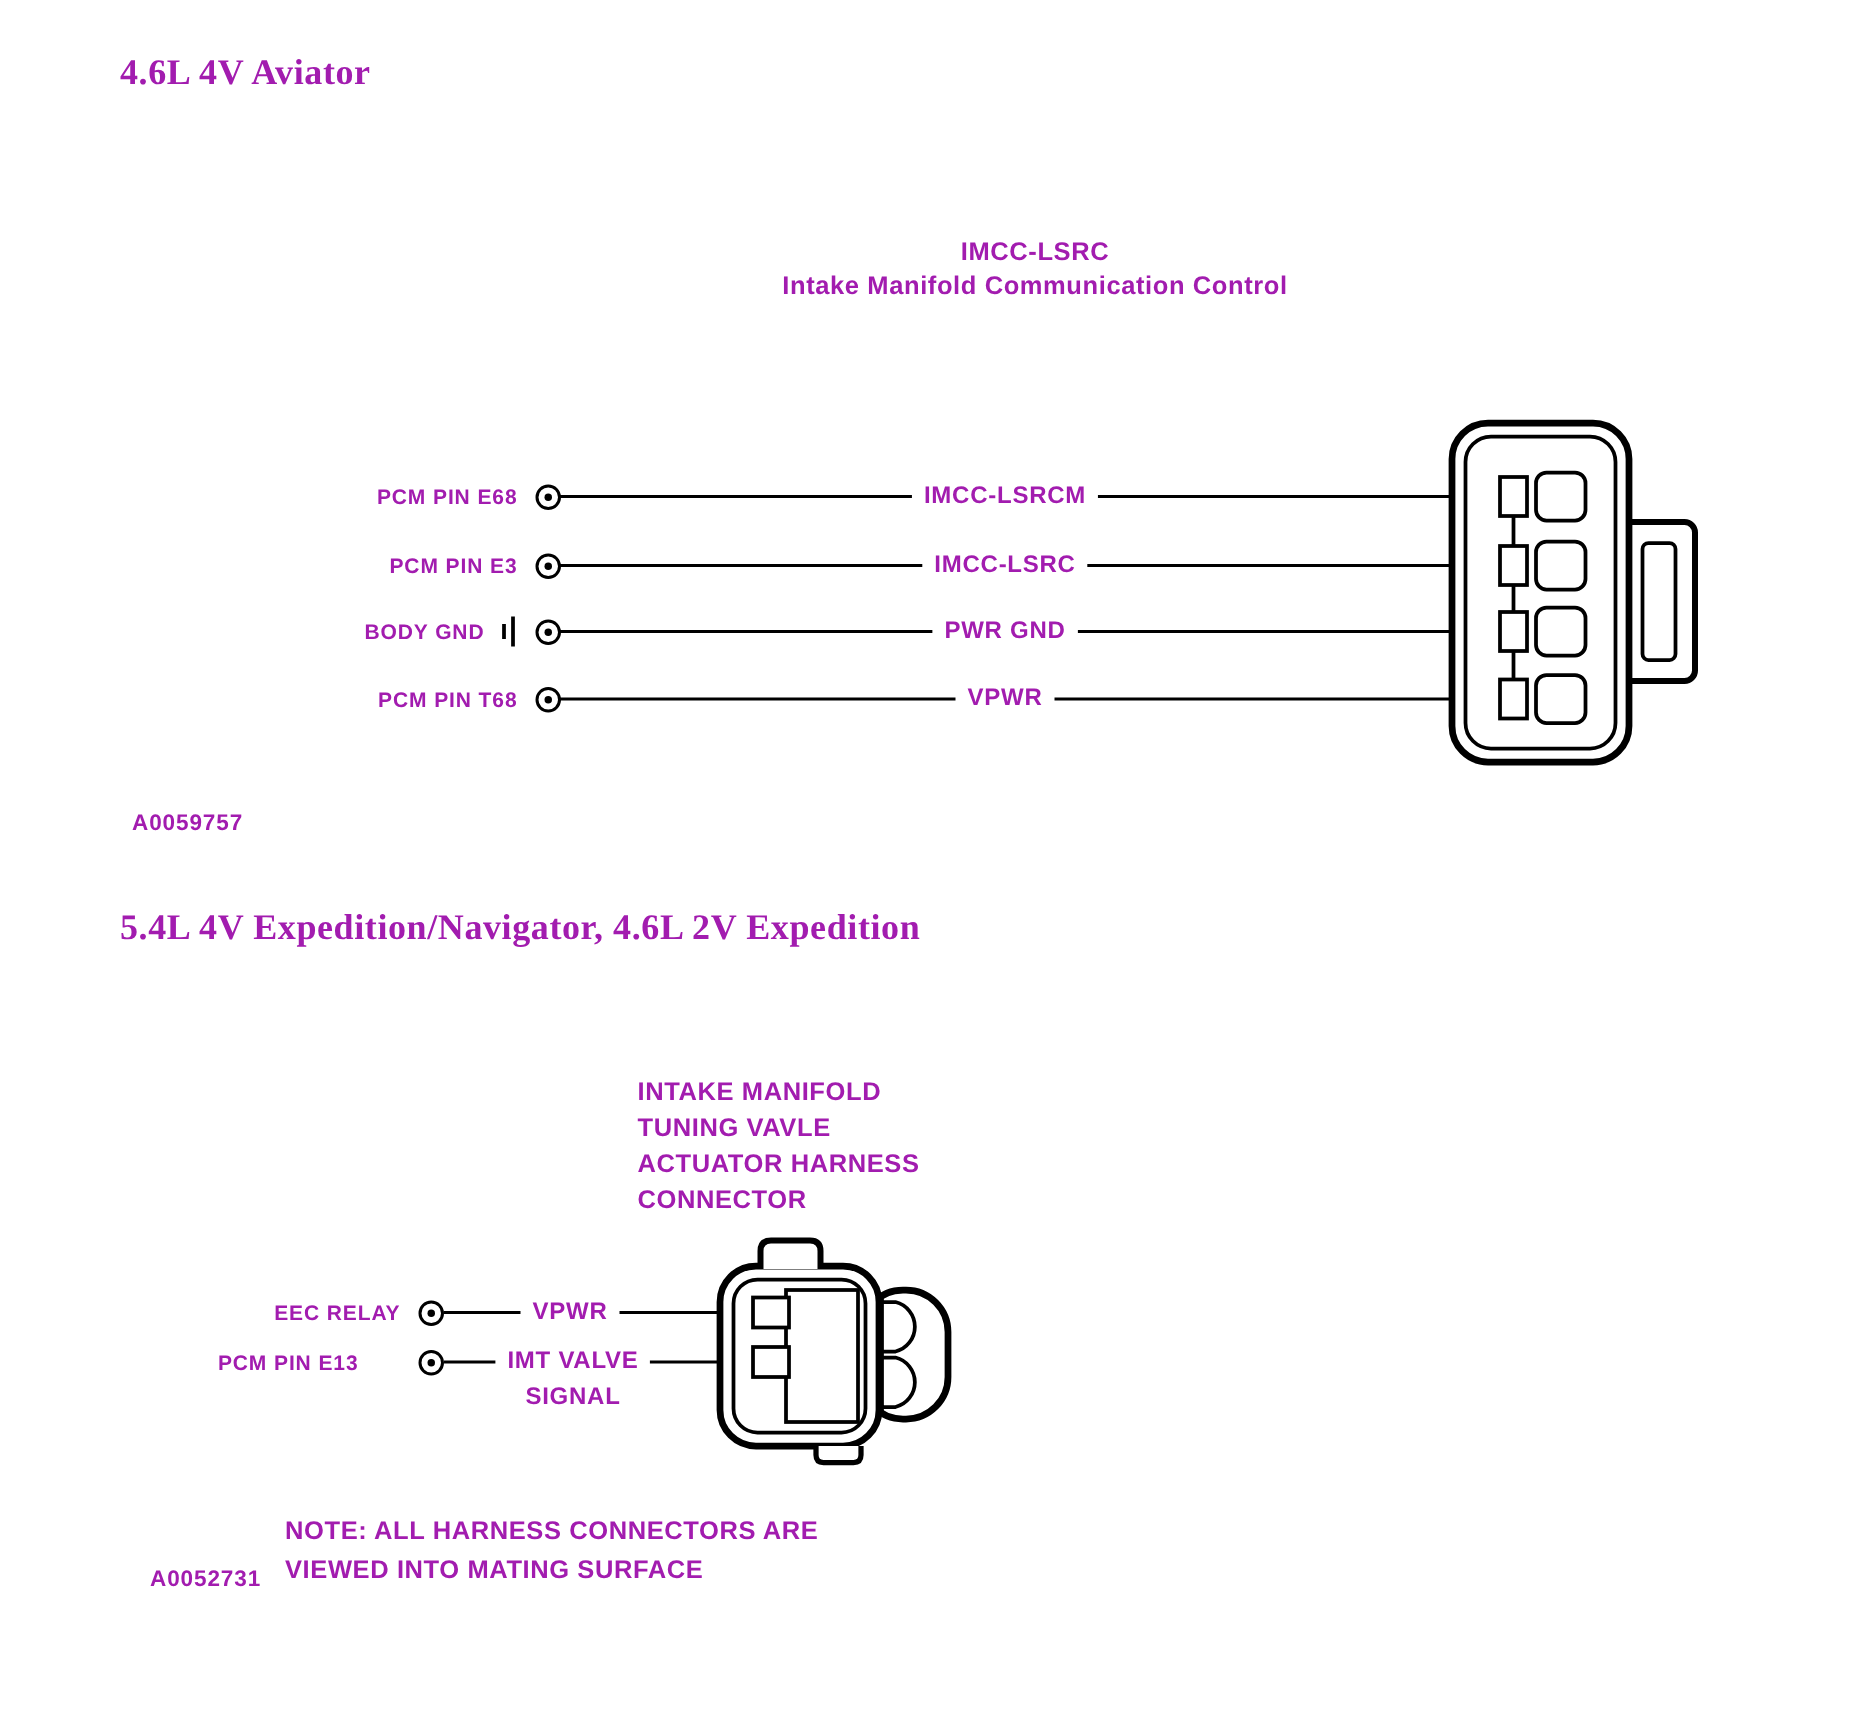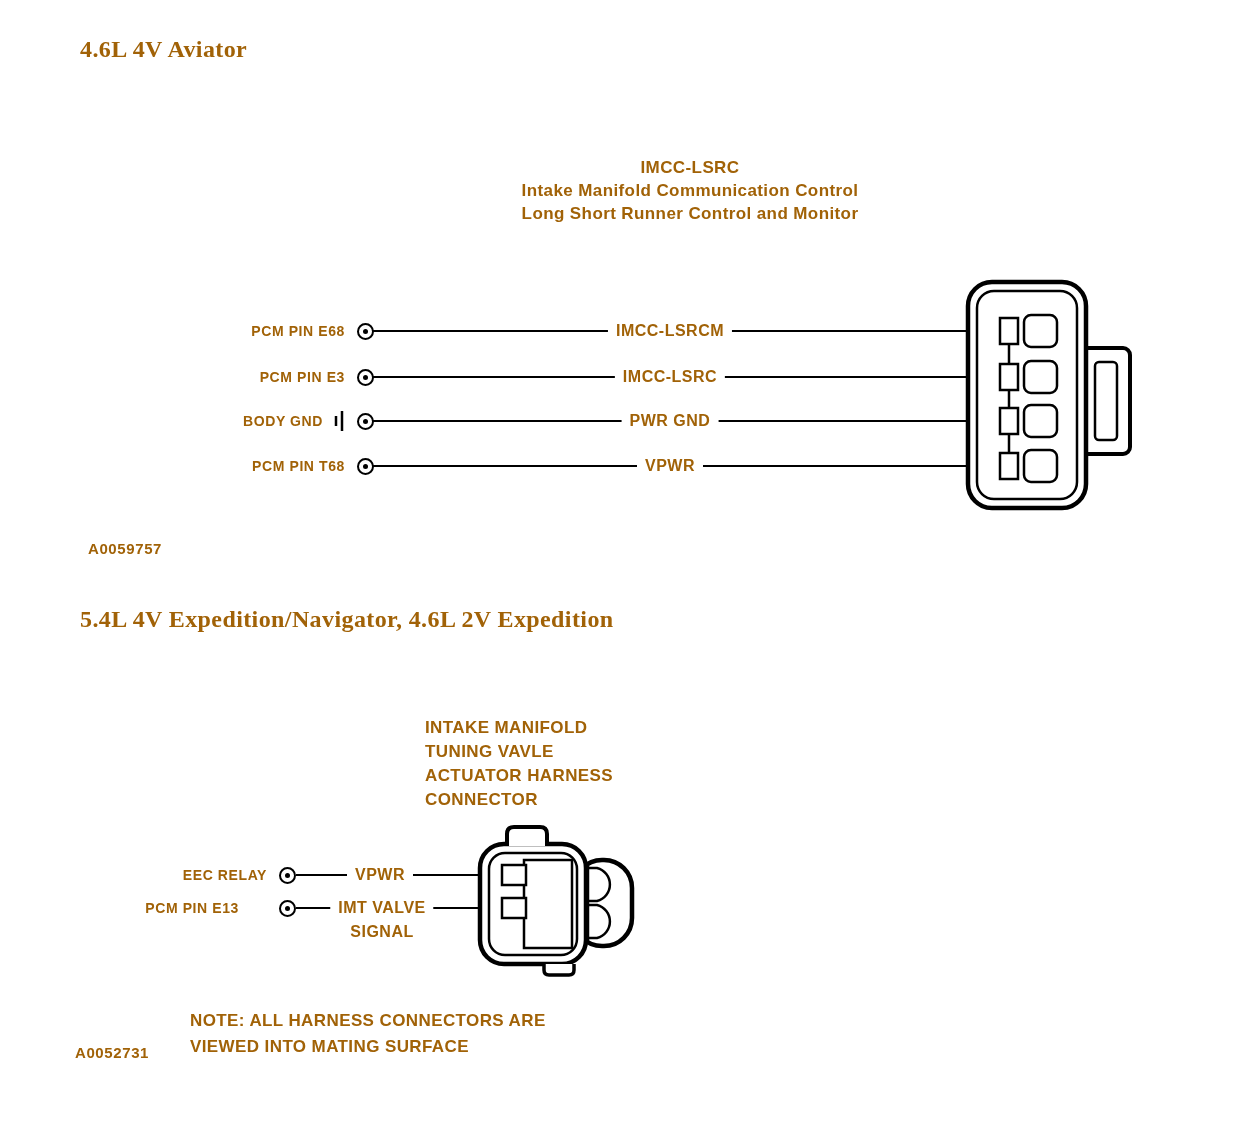--- a/index.html
+++ b/index.html
@@ -1,19 +1,19 @@
 <!DOCTYPE html>
 <html><head>
 <meta charset="utf-8">
 <style>
   html,body{margin:0;padding:0;background:#fff;}
   .canvas{
     position:relative;
     width:1248px;height:1142px;
-    background:#fff;color:#a16207;
+    background:#fff;color:#a21caf;
     font-family:"Liberation Sans",sans-serif;
     overflow:hidden;
   }
   .h-serif{
     position:absolute;margin:0;
     font-family:"Liberation Serif",serif;
     font-weight:bold;font-size:24px;letter-spacing:.4px;
     white-space:nowrap;
   }
   .title-block{
@@ -58,21 +58,20 @@
 </head>
 <body>
 
 <div class="canvas">
 
   <h2 class="h-serif" style="left:80px;top:36px;">4.6L 4V Aviator</h2>
 
   <div class="title-block centered" style="left:430px;top:156px;width:520px;">
     <div>IMCC-LSRC</div>
     <div>Intake Manifold Communication Control</div>
-    <div>Long Short Runner Control and Monitor</div>
   </div>
 
   <div class="pin-row" style="left:140px;top:319px;width:234px;">
     <span class="pin-label">PCM PIN E68</span>
     <span class="terminal">
         <span class="dot"></span>
       </span>
   </div>
   <div class="wire" style="left:373px;top:330px;width:629px;"></div>
   <span class="signal" style="left:670px;top:331px;">IMCC-LSRCM</span>
@@ -181,15 +180,15 @@
     <line x1="126" y1="48" x2="126" y2="126" stroke="#000" stroke-width="2.5"></line>
     <path d="M126,52 h9 a17,17 0 0 1 0,33 h-9 z" fill="#fff" stroke="#000" stroke-width="2.5"></path>
     <path d="M126,89 h9 a17,17 0 0 1 0,33 h-9 z" fill="#fff" stroke="#000" stroke-width="2.5"></path>
   </svg>
 
   <div class="note-block" style="left:190px;top:1008px;width:430px;">
     <div>NOTE: ALL HARNESS CONNECTORS ARE</div>
     <div>VIEWED INTO MATING SURFACE</div>
   </div>
 
-  <div class="fig-id" style="left:75px;top:1044px;">A0052731</div>
+  <div class="fig-id" style="left:100px;top:1044px;">A0052731</div>
 
 </div>
 
 </body></html>

